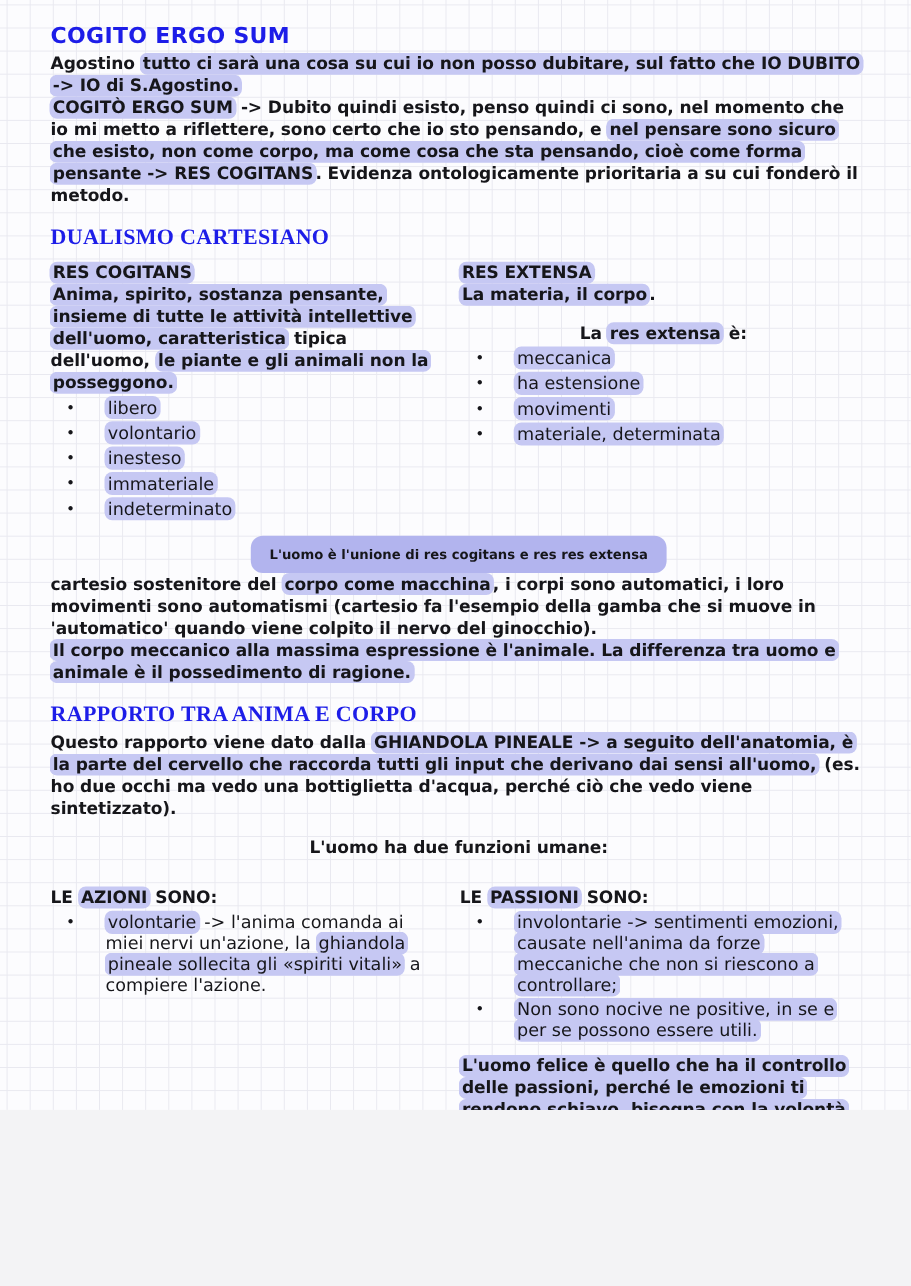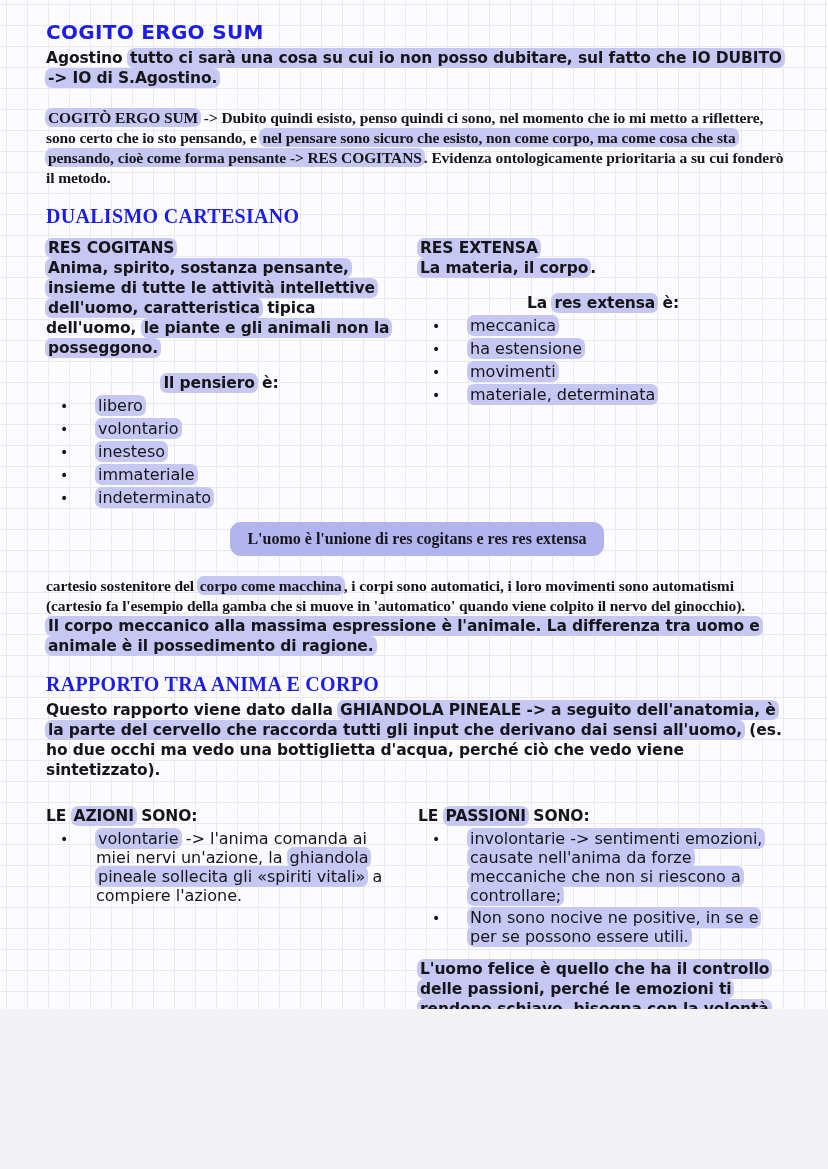--- a/index.html
+++ b/index.html
@@ -60,26 +60,25 @@
     font-size:14px;
     line-height:20px;
   }
   .li-text{flex:1;}
   .pill-wrap{margin-top:14px;text-align:center;}
   .pill{
     display:inline-block;
     background:#b2b4ee;
     border-radius:11px;
     padding:7px 17px;
-    font-size:16px;
+    font-size:12px;
     font-weight:bold;
     line-height:20px;
-    font-family:Liberation Serif, serif;
   }
-  .para-gap{margin-top:20px;font-family:Liberation Serif, serif;}
+  .para-gap{margin-top:0;}
   .h2-gap{margin-top:17px;font-family:Liberation Serif, serif;}
   .p-after-h{margin-top:4px;}
 </style>
 </head>
 <body>
 
 <div class="page">
   <div class="content">
 
     <section>
@@ -87,21 +86,20 @@
       <p class="body p-after-h"><span>Agostino </span><mark>tutto ci sarà una cosa su cui io non posso dubitare, sul fatto che IO DUBITO -&gt; IO di S.Agostino.</mark></p>
       <p class="body para-gap"><mark>COGITÒ ERGO SUM</mark><span> -&gt; Dubito quindi esisto, penso quindi ci sono, nel momento che io mi metto a riflettere, sono certo che io sto pensando, e </span><mark>nel pensare sono sicuro che esisto, non come corpo, ma come cosa che sta pensando, cioè come forma pensante -&gt; RES COGITANS</mark><span>. Evidenza ontologicamente prioritaria a su cui fonderò il metodo.</span></p>
     </section>
 
     <section>
       <h2 class="h2-gap">DUALISMO CARTESIANO</h2>
       <div class="cols">
         <div class="col-left">
           <p class="body"><mark>RES COGITANS</mark></p>
           <p class="body"><mark>Anima, spirito, sostanza pensante, insieme di tutte le attività intellettive dell'uomo, caratteristica</mark><span> tipica dell'uomo, </span><mark>le piante e gli animali non la posseggono.</mark></p>
-          <p class="body mt-sm"><mark>Il pensiero</mark><span> è:</span></p>
           <ul class="notes-list">
             <li>
                 <span class="dot">•</span>
                 <span class="li-text"><mark>libero</mark></span>
               </li>
             <li>
                 <span class="dot">•</span>
                 <span class="li-text"><mark>volontario</mark></span>
               </li>
             <li>
@@ -147,20 +145,21 @@
         <span class="pill">L'uomo è l'unione di res cogitans e res res extensa</span>
       </div>
 
       <p class="body para-gap"><span>cartesio sostenitore del </span><mark>corpo come macchina</mark><span>, i corpi sono automatici, i loro movimenti sono automatismi (cartesio fa l'esempio della gamba che si muove in 'automatico' quando viene colpito il nervo del ginocchio).</span></p>
       <p class="body"><mark>Il corpo meccanico alla massima espressione è l'animale. La differenza tra uomo e animale è il possedimento di ragione.</mark></p>
     </section>
 
     <section>
       <h2 class="h2-gap">RAPPORTO TRA ANIMA E CORPO</h2>
       <p class="body p-after-h"><span>Questo rapporto viene dato dalla </span><mark>GHIANDOLA PINEALE -&gt; a seguito dell'anatomia, è la parte del cervello che raccorda tutti gli input che derivano dai sensi all'uomo,</mark><span> (es. ho due occhi ma vedo una bottiglietta d'acqua, perché ciò che vedo viene sintetizzato).</span></p>
+      <p class="body mt-sm">L'uomo ha due funzioni umane:</p>
 
       <div class="cols" style="margin-top:26px;">
         <div class="col-left">
           <p class="body"><span>LE </span><mark>AZIONI</mark><span> SONO:</span></p>
           <ul class="notes-list">
             <li>
                 <span class="dot">•</span>
                 <span class="li-text"><mark>volontarie</mark><span> -&gt; l'anima comanda ai miei nervi un'azione, la </span><mark>ghiandola pineale sollecita gli «spiriti vitali»</mark><span> a compiere l'azione.</span></span>
               </li>
           </ul>

